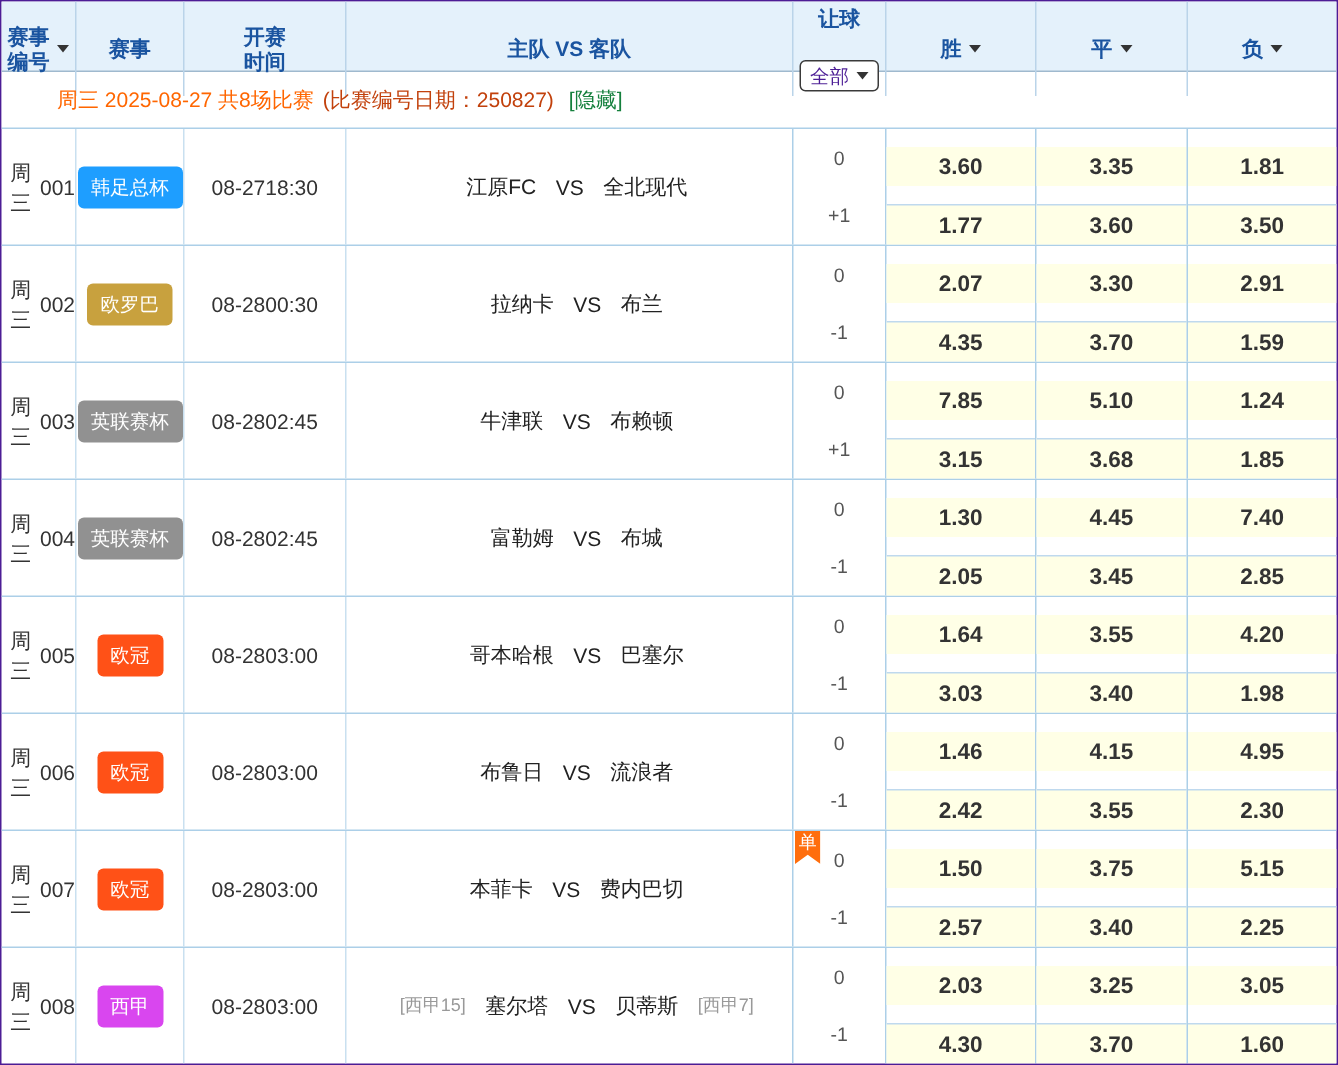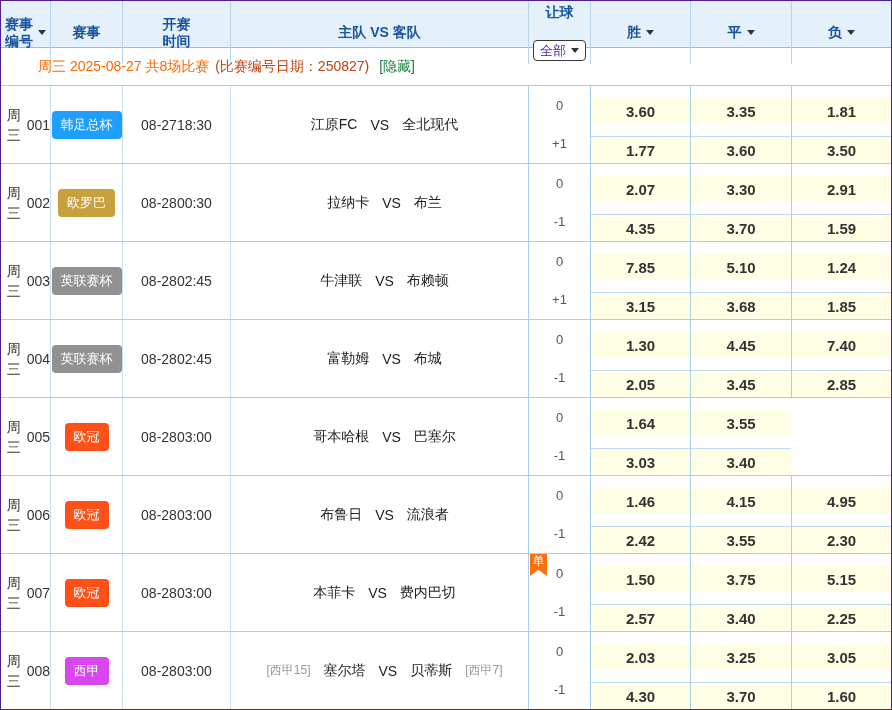--- a/index.html
+++ b/index.html
@@ -283,20 +283,24 @@
       <span class="h-val">-1</span>
     </div>
     <div class="odds-col">
       <div class="odd-cell">1.64</div>
       <div class="odd-cell second">3.03</div>
     </div>
     <div class="odds-col">
       <div class="odd-cell">3.55</div>
       <div class="odd-cell second">3.40</div>
     </div>
+    <div class="odds-col">
+      <div class="odd-cell">4.20</div>
+      <div class="odd-cell second">1.98</div>
+    </div>
   </div>
       <div class="match-row">
     <div class="cell col2">
       <span>周三</span>
       <span>006</span>
     </div>
     <div class="cell">
       <span class="badge" style="background-color: rgb(255, 81, 23);">欧冠</span>
     </div>
     <div class="cell col2">

